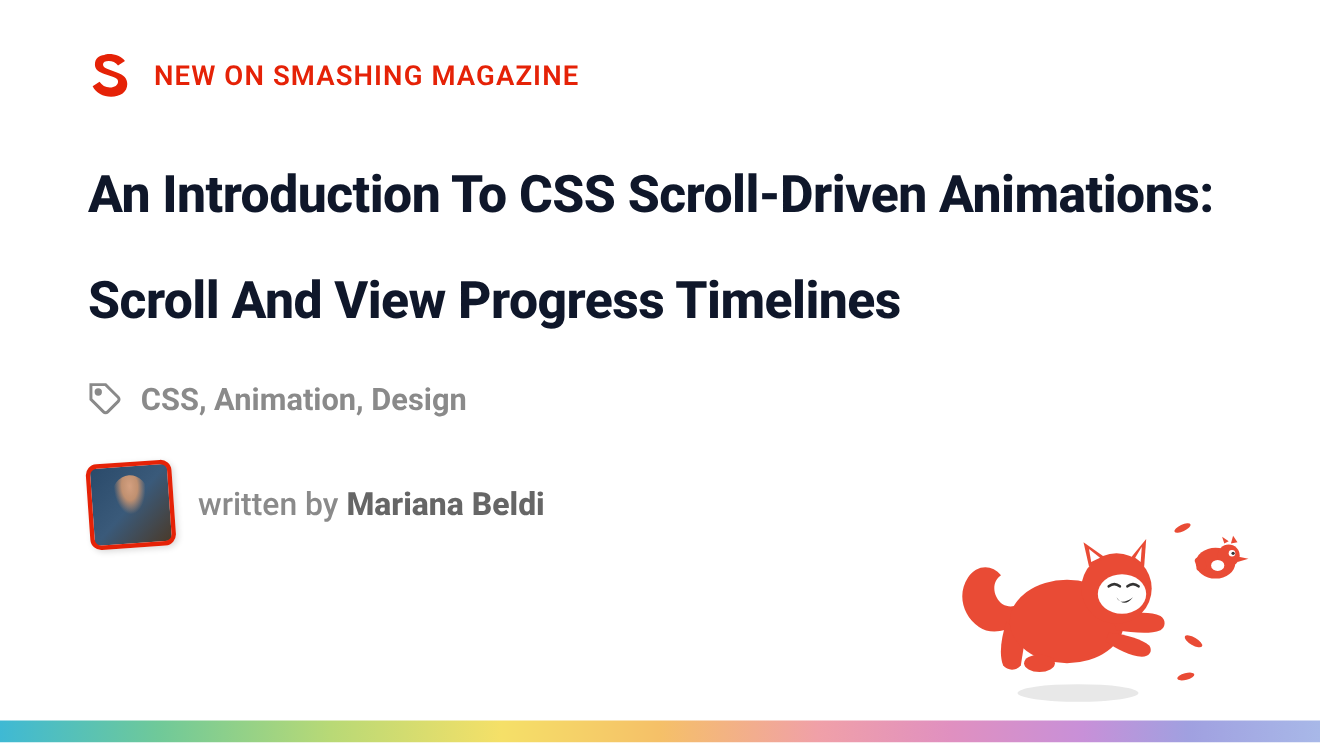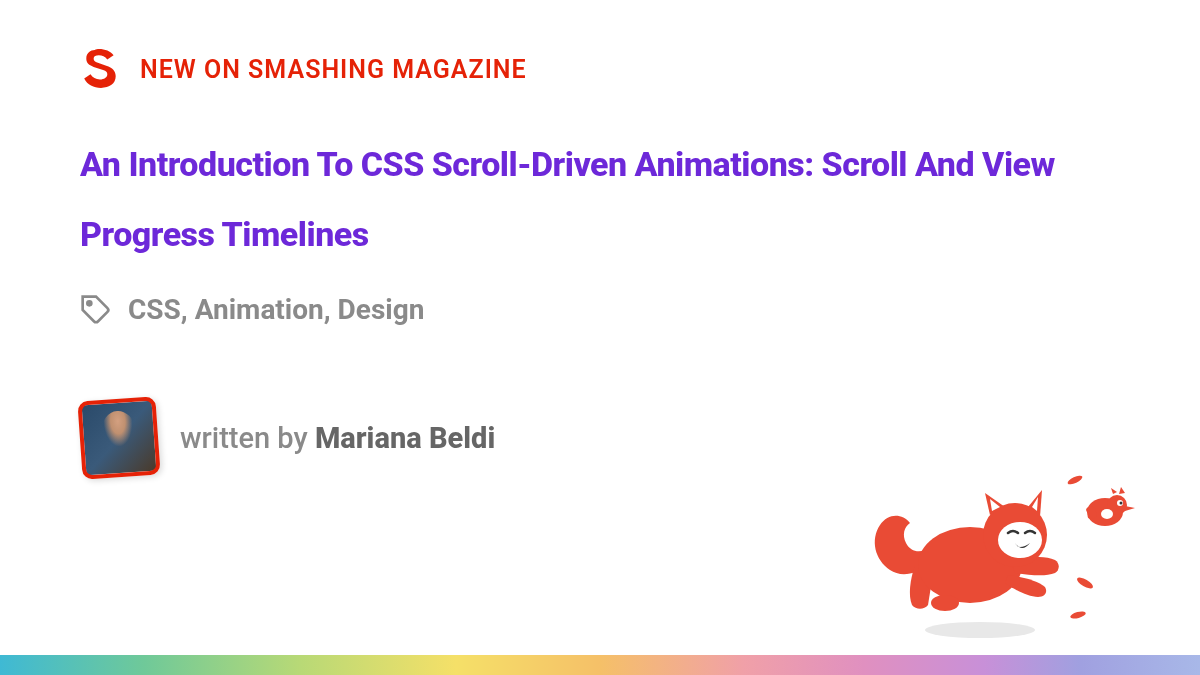--- a/index.html
+++ b/index.html
@@ -28,32 +28,32 @@
   width: 42px;
   height: 42px;
 }
 .eyebrow {
   color: #e52207;
   font-size: 25px;
   font-weight: 600;
   letter-spacing: 1px;
 }
 .title {
-  color: #6d28d9;
-  font-size: 34px;
+  color: #0f172a;
+  font-size: 47px;
   font-weight: 800;
   line-height: 2.05;
   margin-bottom: 24px;
   letter-spacing: -0.5px;
 }
 .tags-row {
   display: flex;
   align-items: center;
   gap: 16px;
-  margin-bottom: 73px;
+  margin-bottom: 40px;
 }
 .tag-icon {
   width: 32px;
   height: 32px;
 }
 .tags {
   color: #8a8a8a;
   font-size: 28px;
   font-weight: 700;
 }

